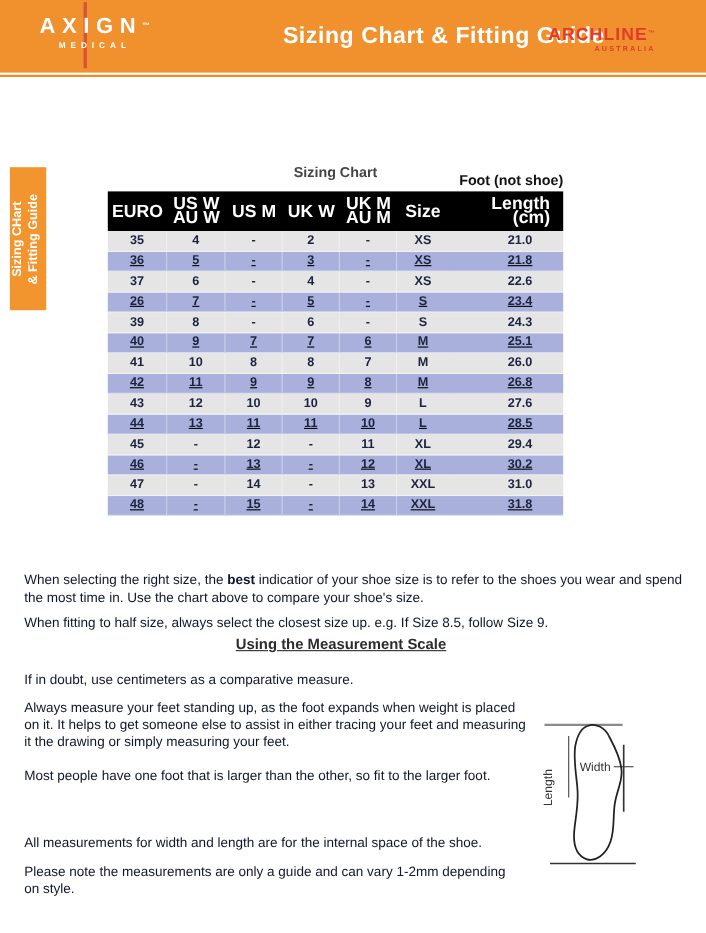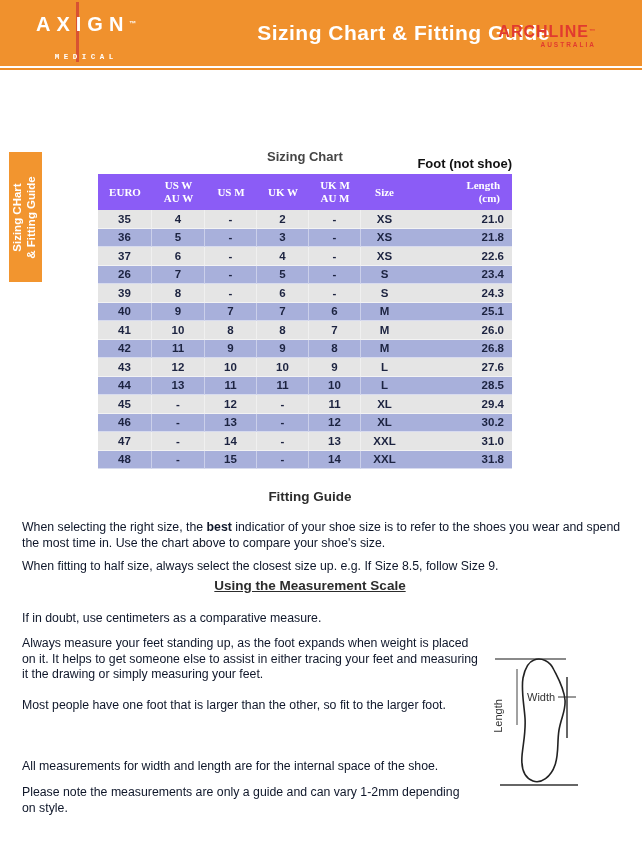--- a/index.html
+++ b/index.html
@@ -6,53 +6,53 @@
   .canvas{position:relative;width:642px;height:848px;background:#ffffff;overflow:hidden;
           font-family:"Liberation Sans",sans-serif;}
 
   
   .banner{position:absolute;left:0;top:0;width:642px;height:66px;background:#F0912D;}
   .banner-rule{position:absolute;left:0;top:68px;width:642px;height:2px;background:#EE8C25;}
   .logo-line{position:absolute;left:76px;top:2px;width:3px;height:60px;background:#D85232;}
   .axign{position:absolute;left:36px;top:13px;color:#ffffff;z-index:2;}
   .axign-name{font-size:20px;font-weight:bold;letter-spacing:6px;line-height:22px;}
   .axign-tm{font-size:7px;vertical-align:top;letter-spacing:0;}
-  .axign-sub{font-size:7.5px;font-weight:bold;letter-spacing:4.5px;margin-top:18px;text-align:center;font-family:Liberation Mono, monospace;}
+  .axign-sub{font-size:7.5px;font-weight:bold;letter-spacing:4.5px;margin-top:2px;text-align:center;}
   .banner-title{position:absolute;left:0;top:21px;width:550px;text-align:right;color:#ffffff;
                 font-size:21px;font-weight:bold;letter-spacing:.5px;z-index:1;}
   .archline{position:absolute;right:46px;top:23px;text-align:right;color:#E13A2F;z-index:2;}
   .archline-name{font-size:16px;font-weight:bold;letter-spacing:1px;line-height:17px;}
   .archline-tm{font-size:6px;vertical-align:top;}
   .archline-sub{font-size:6.5px;font-weight:bold;letter-spacing:2px;margin-top:1px;}
 
   
   .side-tab{position:absolute;left:9px;top:152px;width:33px;height:130px;background:#F2952F;}
   .side-tab-text{position:absolute;left:-48.5px;top:48.5px;width:130px;height:33px;
                  transform:rotate(-90deg);text-align:center;color:#ffffff;
                  font-size:11.5px;font-weight:bold;line-height:14px;}
 
   
   .tbl-title{position:absolute;left:98px;top:149px;width:414px;text-align:center;
              font-size:13px;font-weight:bold;color:#454545;}
   .foot-label{position:absolute;left:98px;top:156px;width:414px;text-align:right;
               font-size:13px;font-weight:bold;color:#111111;}
   .table{position:absolute;left:98px;top:174px;width:414px;}
   .thead{display:grid;grid-template-columns:54px 53px 52px 52px 52px 47px 104px;
-         height:36px;background:#8b5cf6;color:#ffffff;font-size:11px;font-weight:bold;font-family:Liberation Serif, serif;}
+         height:36px;background:#000000;color:#ffffff;font-size:16px;font-weight:bold;}
   .hcell{display:flex;flex-direction:column;align-items:center;justify-content:center;
          line-height:13px;}
   .hcell.right{align-items:flex-end;padding-right:12px;box-sizing:border-box;}
   .srow{display:grid;grid-template-columns:54px 53px 52px 52px 52px 47px 104px;height:18.5px;}
   .srow.steel{background:#e5e5e5;}
-  .srow.peri{background:#A8B0DB;}
+  .srow.peri{background:#A8B0DB;text-decoration:underline;}
   .scell{display:flex;align-items:center;justify-content:center;
          font-size:11.5px;font-weight:bold;color:#1C2340;
          border-bottom:1px solid rgba(255,255,255,.55);box-sizing:border-box;}
   .scell.sep{border-right:1px solid rgba(255,255,255,.4);}
-  .scell.right{justify-content:flex-end;padding-right:8px;}
+  .scell.right{justify-content:flex-end;padding-right:28px;}
 
   
   .heading{position:absolute;left:0;width:620px;text-align:center;
            font-size:13.5px;font-weight:bold;color:#2c2c2c;}
   .para{position:absolute;left:22px;font-size:12.3px;color:#0f172a;line-height:15.5px;}
   .pline{display:block;}
   .bold{font-weight:bold;}
 
   
   .foot-svg{position:absolute;left:488px;top:648px;}
@@ -236,21 +236,20 @@
           <div class="scell sep">-</div>
           <div class="scell sep">15</div>
           <div class="scell sep">-</div>
           <div class="scell sep">14</div>
           <div class="scell">XXL</div>
           <div class="scell right">31.8</div>
         </div>
       </div>
   </div>
 
-  <div class="heading" style="top:489px;">Fitting Guide</div>
 
   <div class="para" style="top:520px;width:600px;">
     <span class="pline"><span>When selecting the right size, the </span><span class="bold">best</span><span> indicatior of your shoe size is to refer to the shoes you wear and spend</span></span>
     <span class="pline">the most time in. Use the chart above to compare your shoe's size.</span>
   </div>
 
   <div class="para" style="top:559px;width:600px;">When fitting to half size, always select the closest size up. e.g. If Size 8.5, follow Size 9.</div>
 
   <div class="heading" style="top:578px;text-decoration:underline;">Using the Measurement Scale</div>
 

